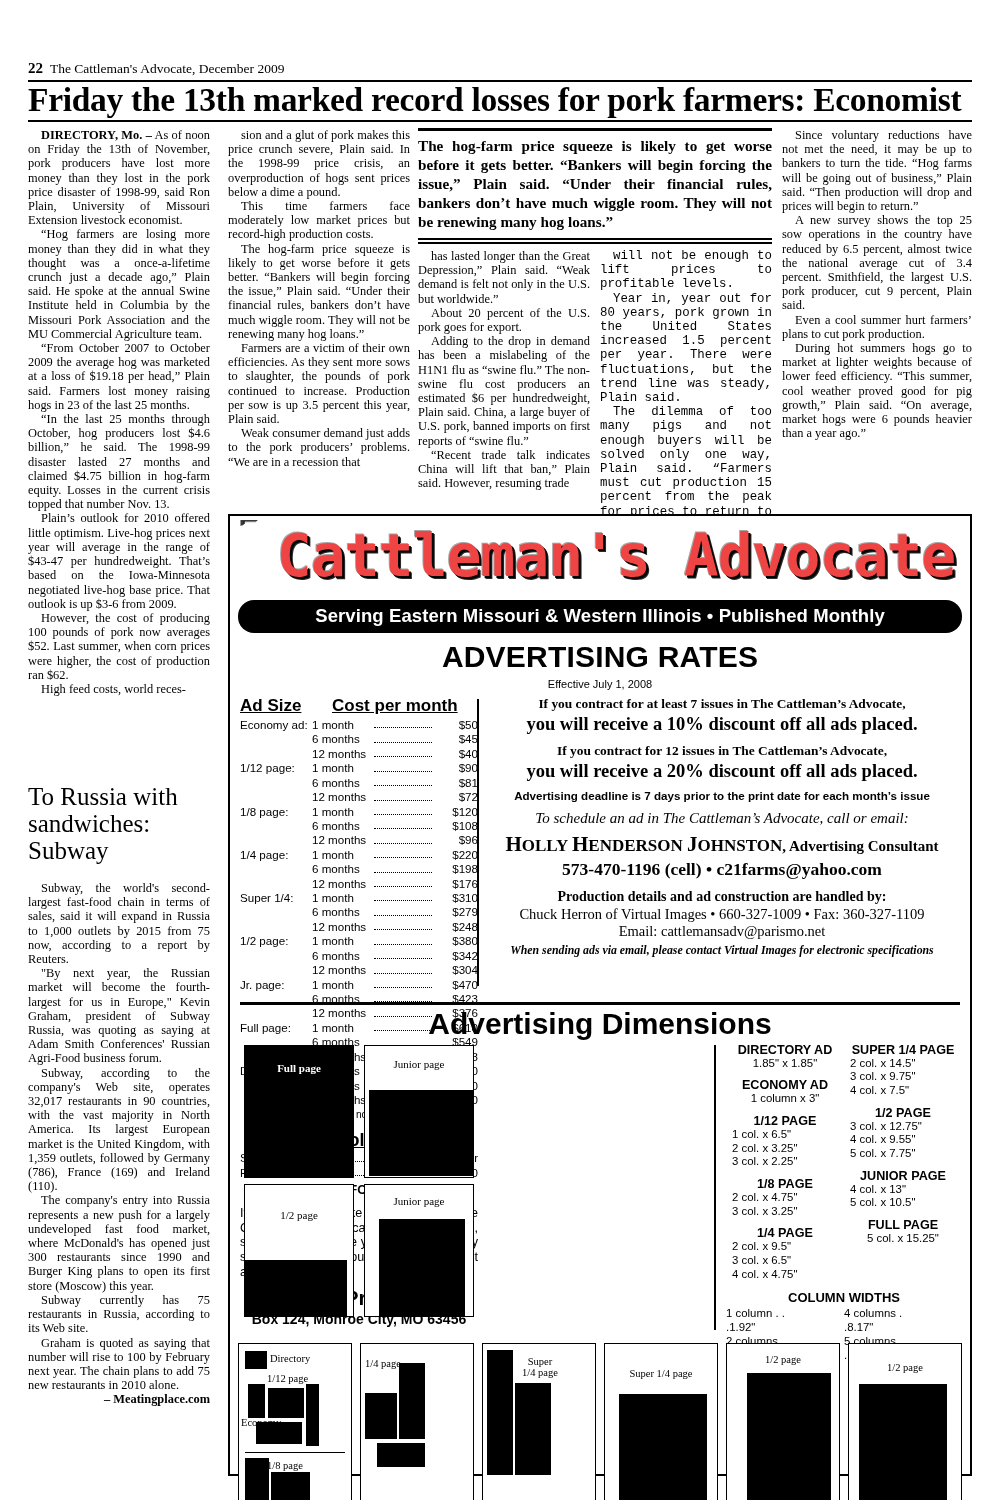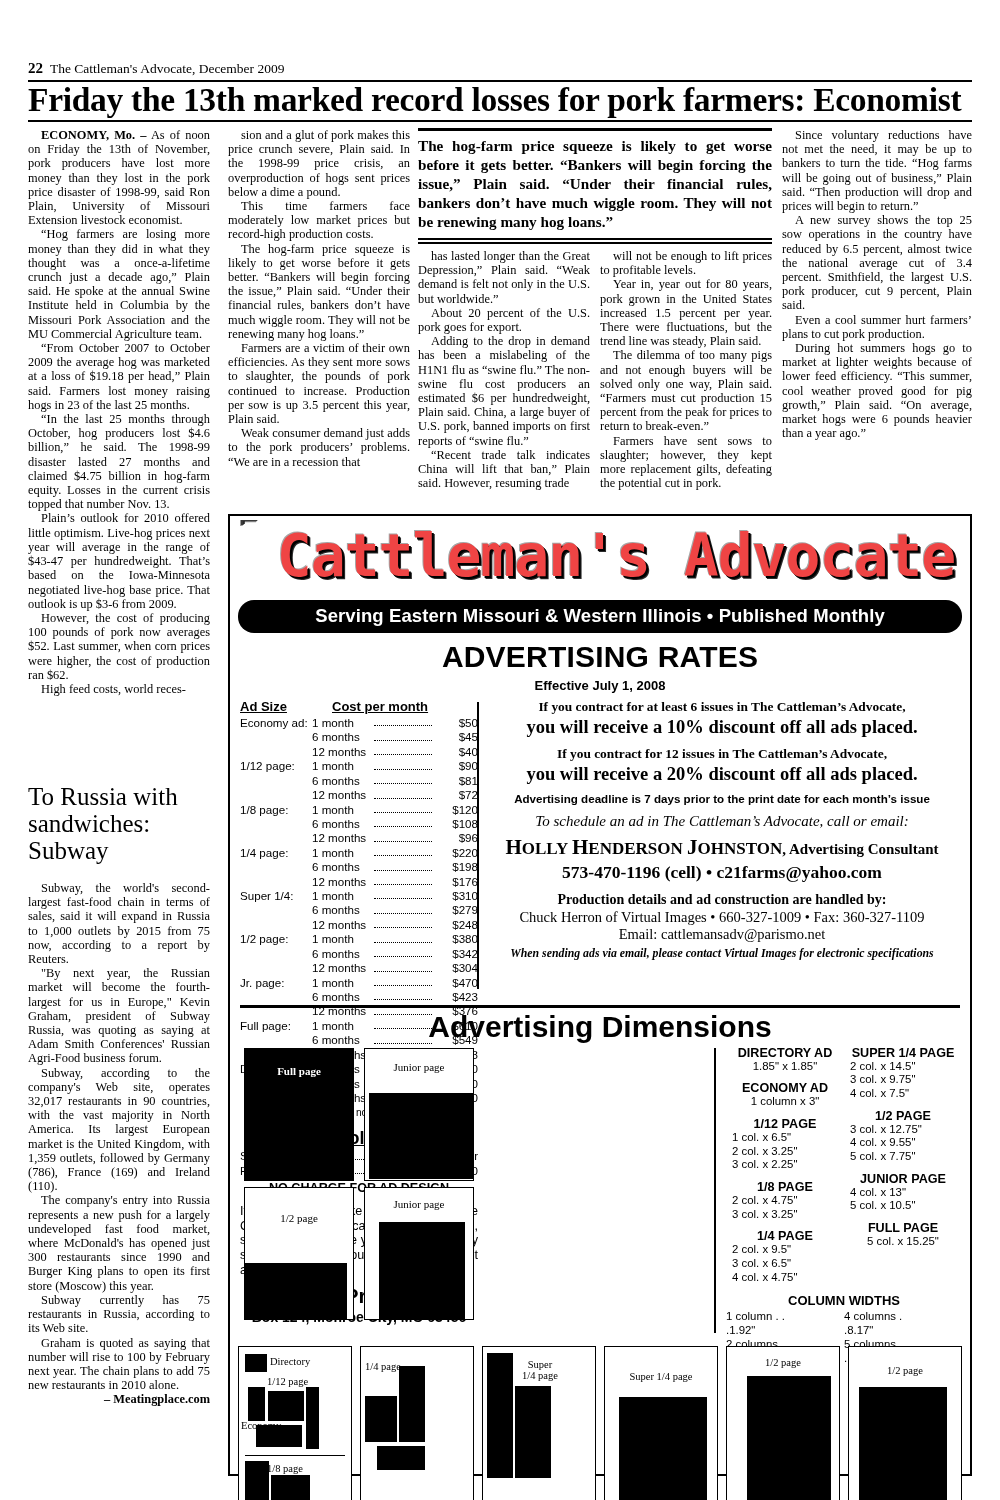--- a/index.html
+++ b/index.html
@@ -25,21 +25,21 @@
 
   
   .col{position:absolute;font-size:12.4px;line-height:1.145;text-align:justify;
        text-justify:inter-word;hyphens:manual;}
   .col p{margin:0;text-indent:13px;}
   .lead{font-weight:bold;}
 
   #c1{left:28px;top:92px;width:182px;}
   #c2{left:228px;top:92px;width:182px;}
   #c3{left:418px;top:213px;width:172px;}
-  #c4{left:600px;top:213px;width:172px;}
+  #c4{left:600px;top:213px;width:172px;font-family:Liberation Mono, monospace;}
   #c5{left:782px;top:92px;width:190px;}
 
   
   .pullquote{position:absolute;left:418px;top:92px;width:354px;}
   .pq-rule-t{height:3px;background:#000;}
   .pq-rule-b{height:2px;background:#000;margin-top:3px;}
   .pq-rule-b2{height:2px;background:#000;margin-top:2px;}
   .pq-text{font-size:15.2px;font-weight:bold;line-height:1.25;text-align:justify;padding:5px 0 4px;}
 
   
@@ -62,30 +62,30 @@
     color:#ef4444;
     text-shadow: 2px 2px 0 #000, -1px -1px 0 #a6a6a6, 3px 3px 0 #2b2b2b;
     white-space:nowrap;line-height:1.25;}
 
   .serving{margin:2px 8px 0 8px;background:#000;color:#fff;border-radius:16px;
     text-align:center;font-family:"Liberation Sans", sans-serif;font-weight:bold;
     font-size:18.5px;padding:5px 0 6px;letter-spacing:0.1px;}
 
   .adrates-title{text-align:center;font-family:"Liberation Sans", sans-serif;font-weight:bold;
     font-size:30px;margin-top:7px;letter-spacing:0.2px;}
-  .effective{text-align:center;font-family:"Liberation Sans", sans-serif;font-size:13px;margin-top:4px;font-weight:bold;}
+  .effective{text-align:center;font-family:"Liberation Sans", sans-serif;font-size:11px;margin-top:4px;}
 
   
   .midzone{position:relative;margin-top:6px;height:300px;}
   .vrule{position:absolute;left:247px;top:3px;width:1.5px;height:287px;background:#000;}
 
   
   .rates{position:absolute;left:10px;top:0px;width:238px;
     font-family:"Liberation Sans", sans-serif;font-size:11.6px;}
-  .rates .hdr{display:flex;font-weight:bold;font-size:13px;margin-bottom:2px;}
+  .rates .hdr{display:flex;font-weight:bold;font-size:17px;margin-bottom:2px;}
   .rates .hdr span{text-decoration:underline;}
   .rates .hdr .h1{width:92px;}
   .rates table{border-collapse:collapse;width:100%;}
   .rates td{padding:0;line-height:1.245;white-space:nowrap;vertical-align:bottom;}
   .rates td.lbl{width:72px;}
   .rates td.per{width:62px;}
   .rates td.dots{overflow:hidden;}
   .rates td.dots span{display:block;border-bottom:1.4px dotted #000;margin-bottom:4px;}
   .rates td.amt{text-align:right;width:46px;}
   .rates .note{font-size:10.2px;text-align:center;margin-top:2px;}
@@ -154,21 +154,21 @@
 
   <div class="folio">
     <span class="num">22</span><span>The Cattleman's Advocate, December 2009</span>
   </div>
   <div class="rule-top"></div>
 
   <div class="headline">Friday the 13th marked record losses for pork farmers: Economist</div>
   <div class="rule-under-head"></div>
 
   <div class="col" id="c1">
-      <p><span class="lead">ECONOMY, Mo. –</span> As of noon on Friday the 13th of November, pork producers have lost more money than they lost in the pork price disaster of 1998-99, said Ron Plain, University of Missouri Extension livestock economist.</p>
+      <p><span class="lead">DIRECTORY, Mo. –</span> As of noon on Friday the 13th of November, pork producers have lost more money than they lost in the pork price disaster of 1998-99, said Ron Plain, University of Missouri Extension livestock economist.</p>
       <p>“Hog farmers are losing more money than they did in what they thought was a once-a-lifetime crunch just a decade ago,” Plain said. He spoke at the annual Swine Institute held in Columbia by the Missouri Pork Association and the MU Commercial Agriculture team.</p>
       <p>“From October 2007 to October 2009 the average hog was marketed at a loss of $19.18 per head,” Plain said. Farmers lost money raising hogs in 23 of the last 25 months.</p>
       <p>“In the last 25 months through October, hog producers lost $4.6 billion,” he said. The 1998-99 disaster lasted 27 months and claimed $4.75 billion in hog-farm equity. Losses in the current crisis topped that number Nov. 13.</p>
       <p>Plain’s outlook for 2010 offered little optimism. Live-hog prices next year will average in the range of $43-47 per hundredweight. That’s based on the Iowa-Minnesota negotiated live-hog base price. That outlook is up $3-6 from 2009.</p>
       <p>However, the cost of producing 100 pounds of pork now averages $52. Last summer, when corn prices were higher, the cost of production ran $62.</p>
       <p>High feed costs, world reces-</p>
     </div>
   <div class="col" id="c2">
       <p>sion and a glut of pork makes this price crunch severe, Plain said. In the 1998-99 price crisis, an overproduction of hogs sent prices below a dime a pound.</p>
       <p>This time farmers face moderately low market prices but record-high production costs.</p>
@@ -475,21 +475,21 @@
             </tbody>
           </table>
         <div class="nocharge">NO CHARGE FOR AD DESIGN</div>
 
         <div class="subtext">If you would like to receive The Cattleman’s Advocate each month, subscriptions for one year are available by sending $18 and your name and current address to:</div>
         <div class="printer">A&amp;S Printing</div>
         <div class="printer2">Box 124, Monroe City, MO 63456</div>
       </div>
 
       <div class="contract">
-        <div class="cline1">If you contract for at least 6 issues in The Cattleman’s  Advocate,</div>
+        <div class="cline1">If you contract for at least 7 issues in The Cattleman’s  Advocate,</div>
         <div class="cline2">you will receive a 10% discount off all ads placed.</div>
         <div class="cline3">If you contract for 12 issues in The Cattleman’s  Advocate,</div>
         <div class="cline2">you will receive a 20% discount off all ads placed.</div>
         <div class="deadline">Advertising deadline is 7 days prior to the print date for each month’s issue</div>
         <div class="sched">To schedule an ad in The Cattleman’s Advocate, call or email:</div>
         <div class="holly"><span class="sc">H</span><span>OLLY </span><span class="sc">H</span><span>ENDERSON </span><span class="sc">J</span><span>OHNSTON</span><span class="small">, Advertising Consultant</span></div>
         <div class="phone">573-470-1196 (cell)  •   c21farms@yahoo.com</div>
         <div class="prod">Production details and ad construction are handled by:</div>
         <div class="prod2">Chuck Herron of Virtual Images • 660-327-1009 • Fax: 360-327-1109</div>
         <div class="prod3">Email: cattlemansadv@parismo.net</div>

